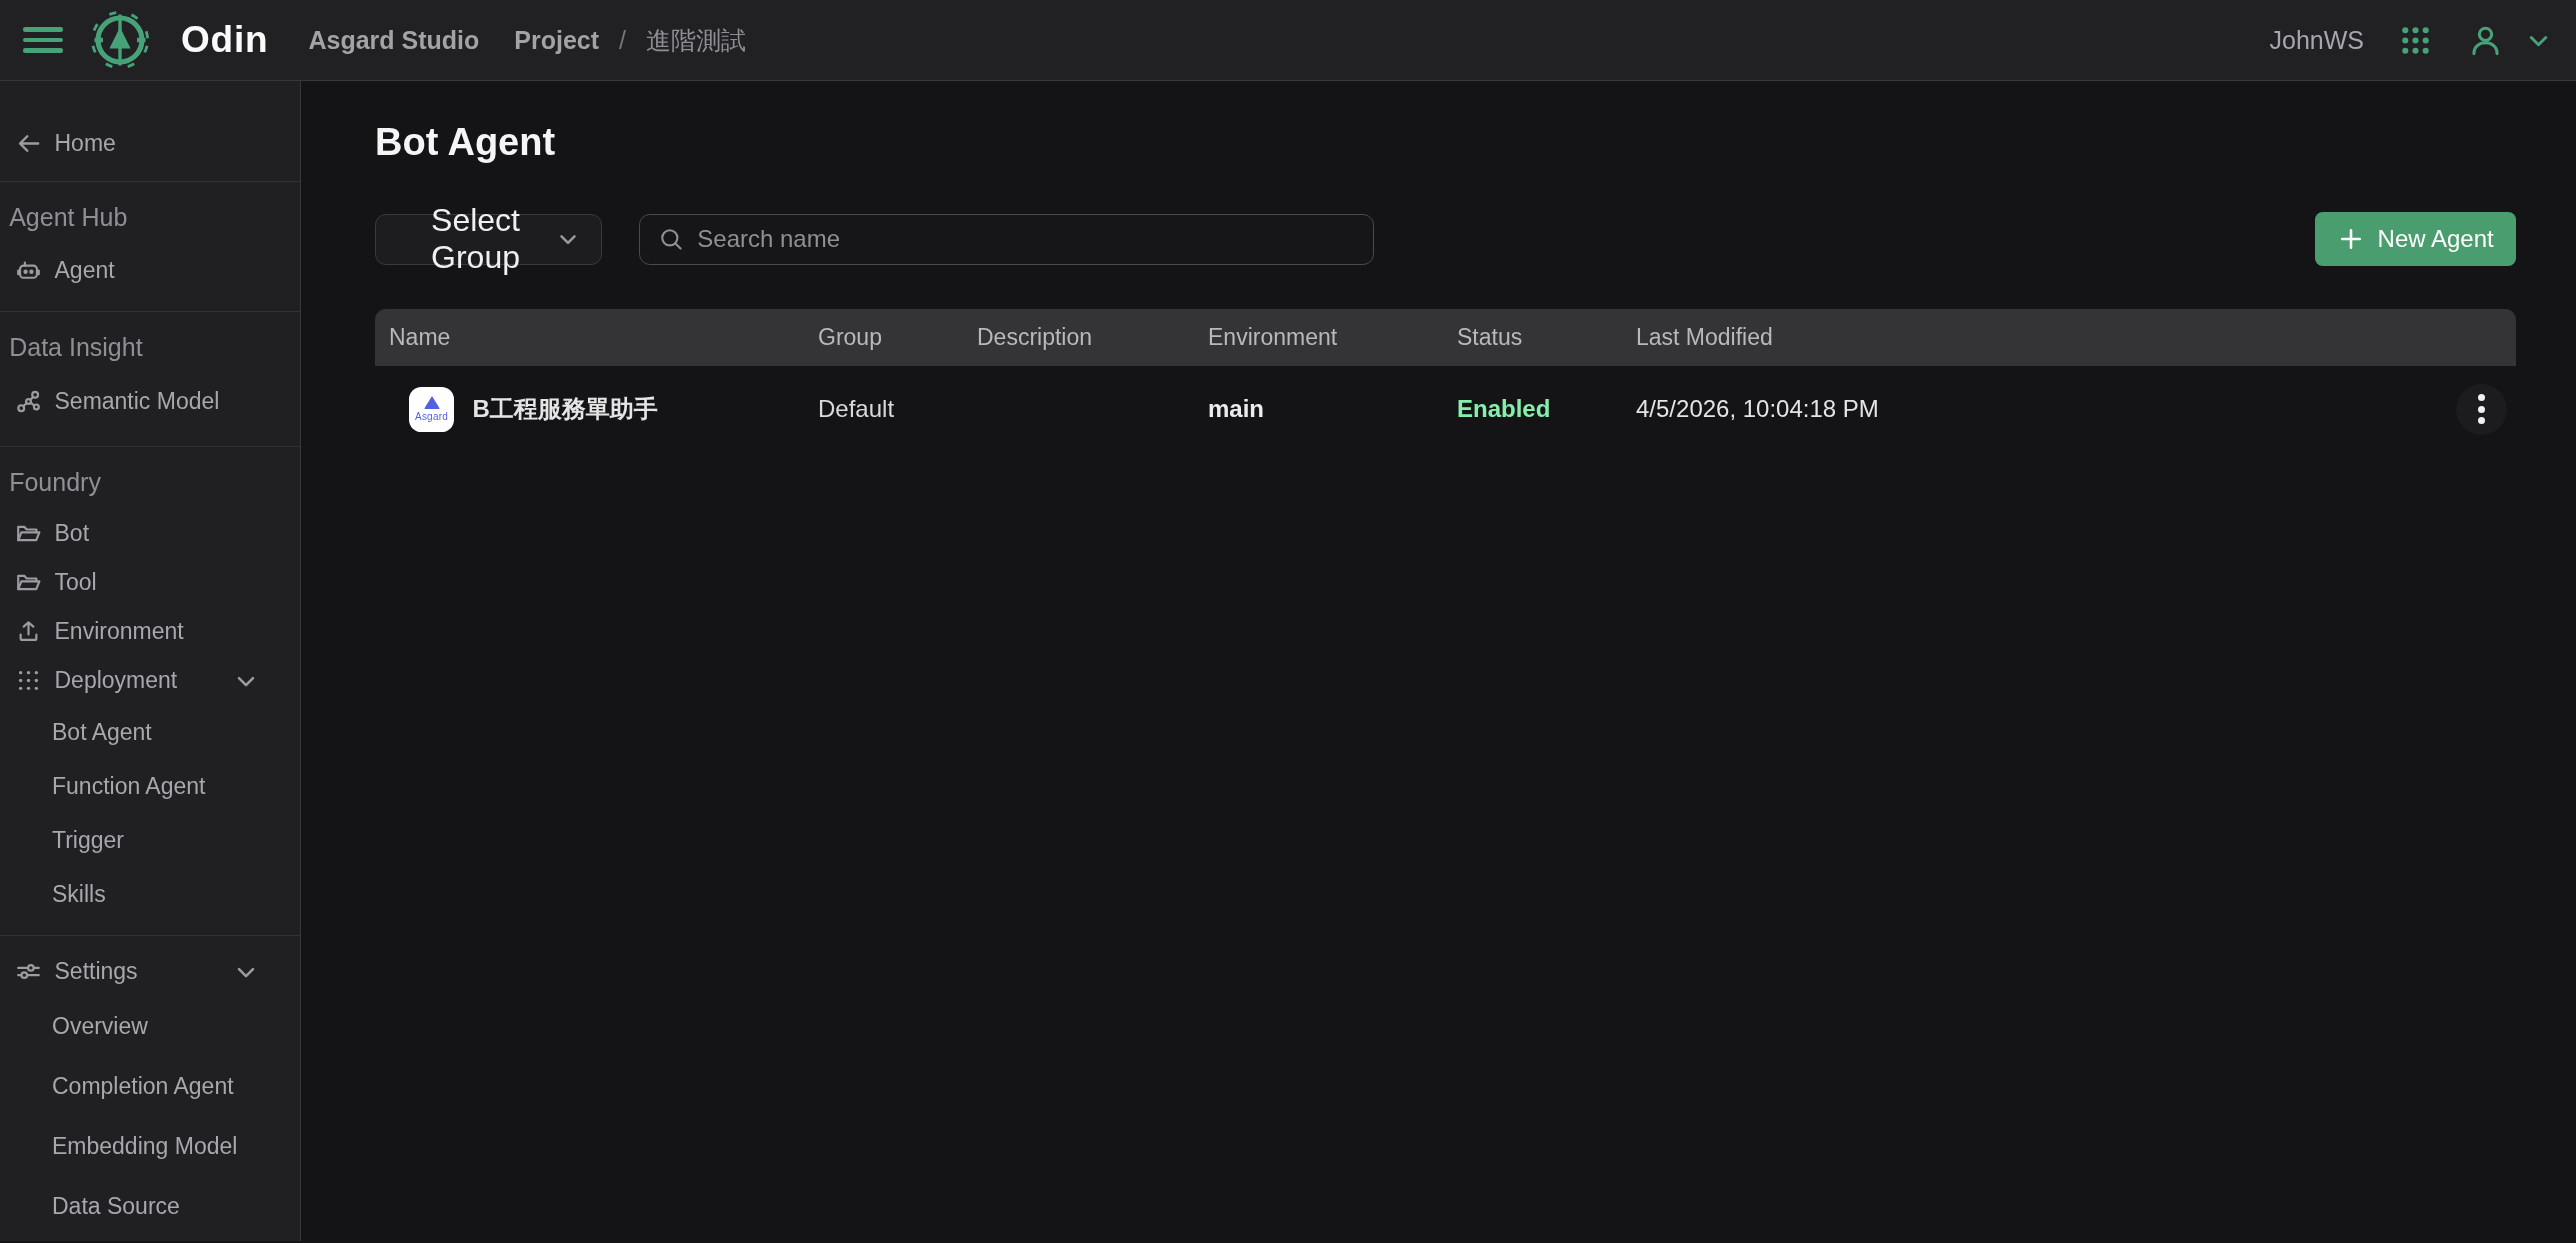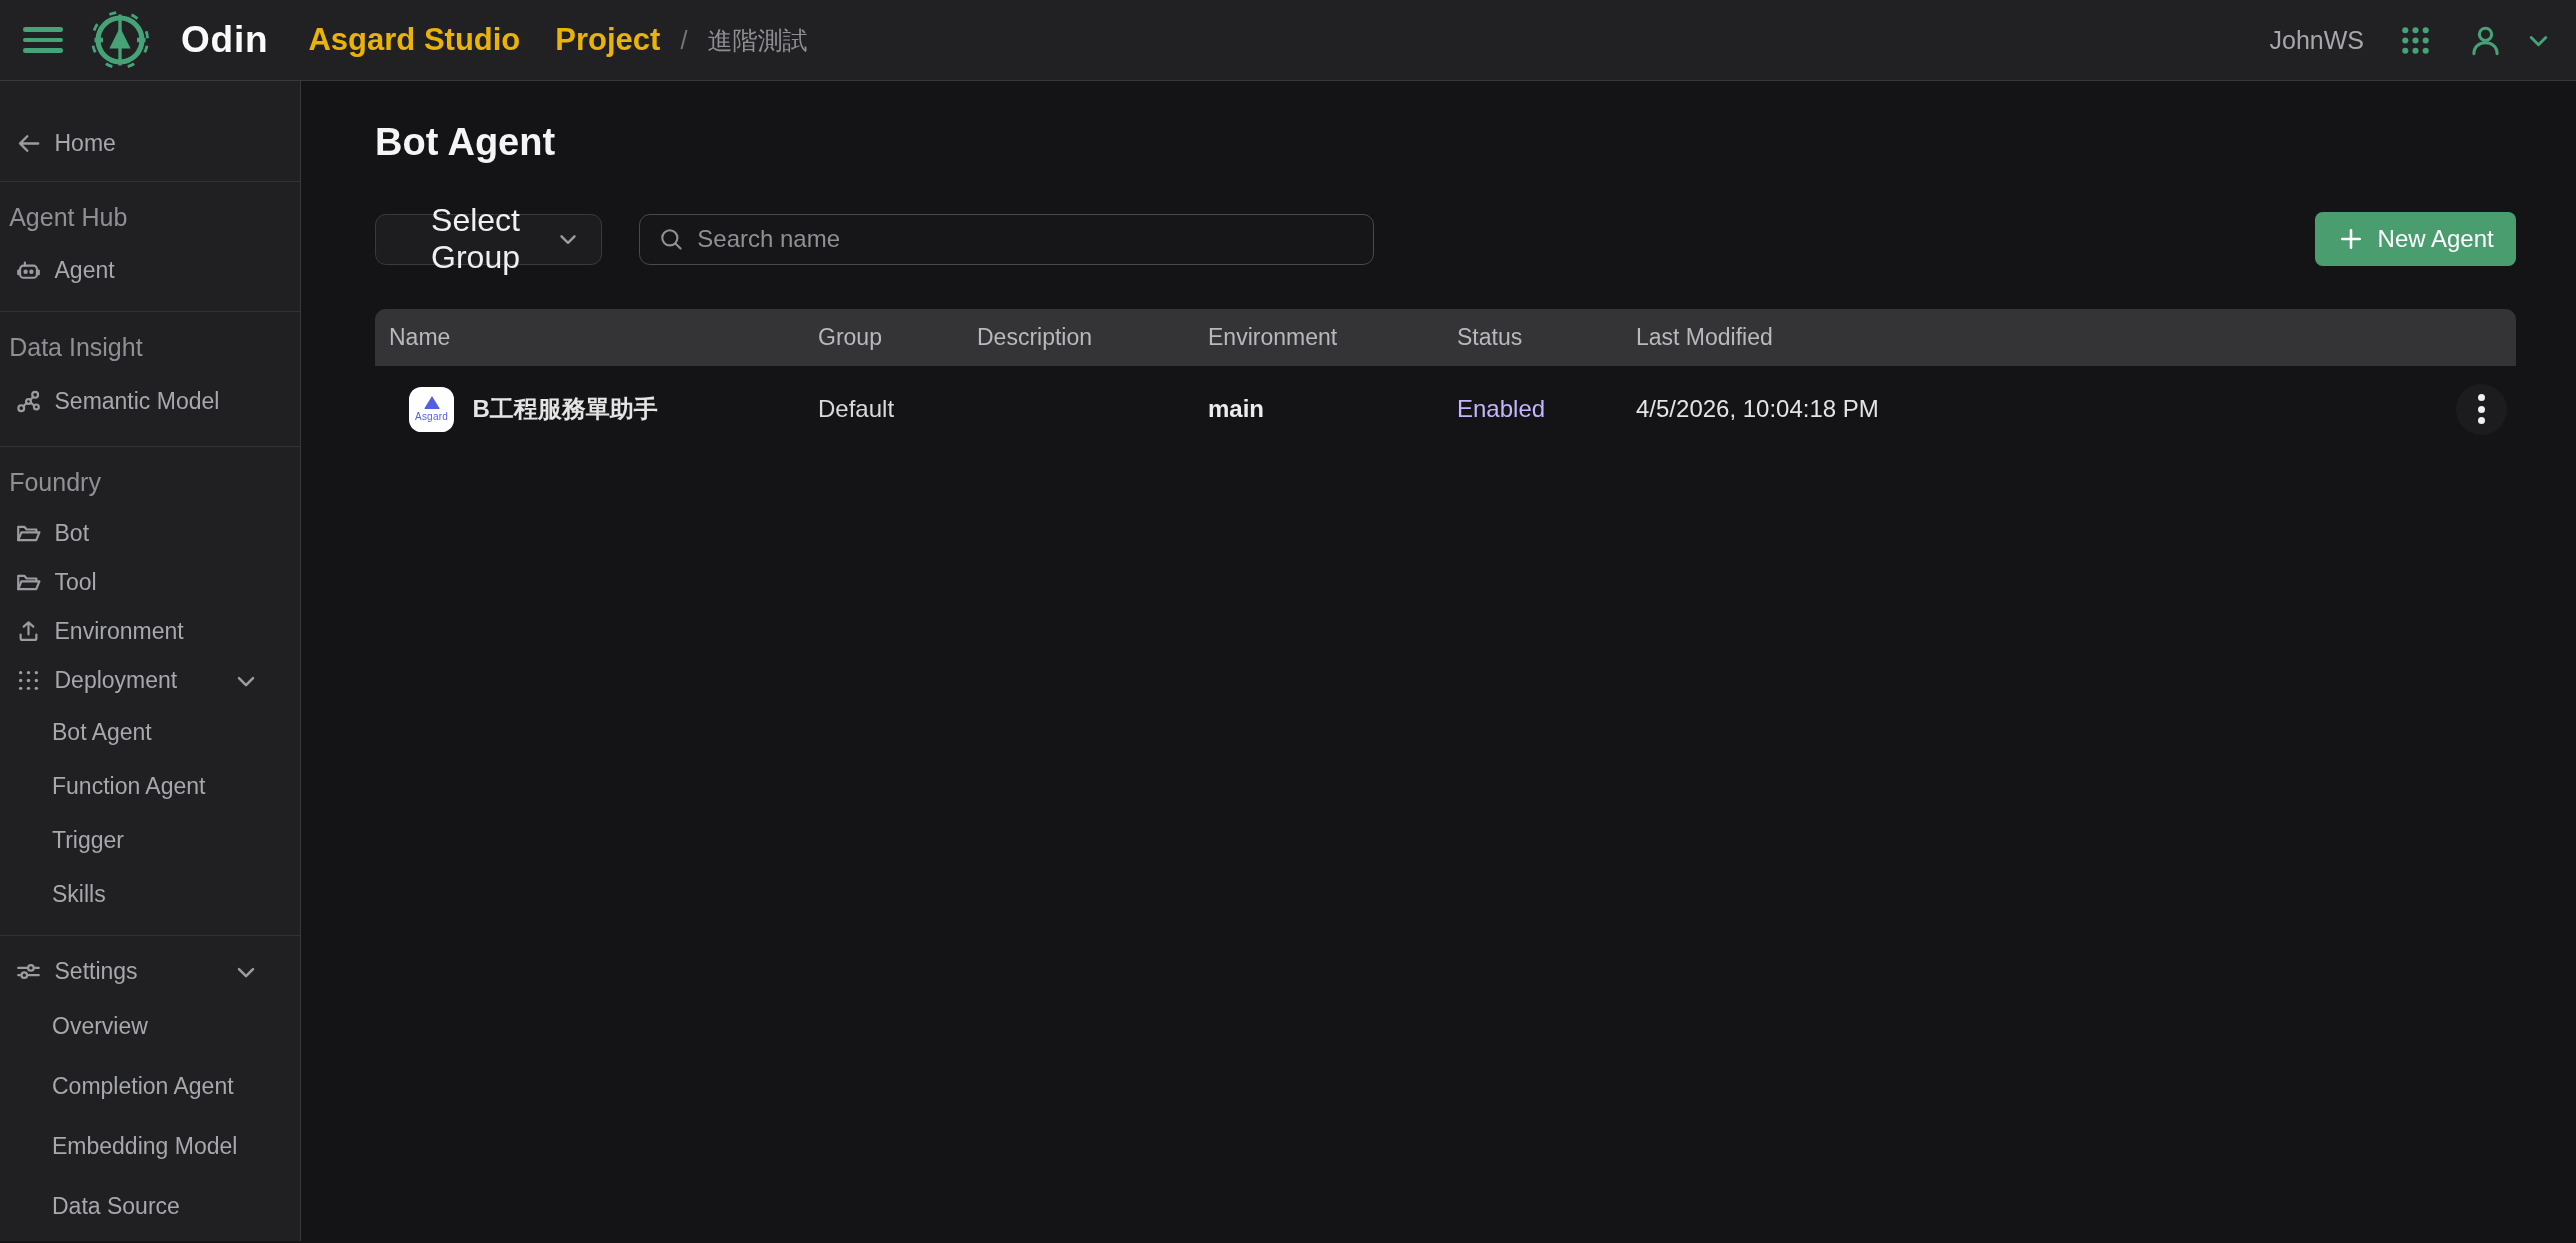--- a/index.html
+++ b/index.html
@@ -10,21 +10,21 @@
   }
   
   .topbar {
     height:81px; background:#212124; border-bottom:1.5px solid #38383b;
     display:flex; align-items:center; padding:0 23px;
   }
   .hamburger { width:40px; height:31px; display:flex; flex-direction:column; justify-content:center; gap:6.1px; cursor:pointer; background:none; border:none; }
   .hamburger span { display:block; height:4.6px; border-radius:2.3px; background:#46a377; }
   .logo { margin-left:23px; width:68px; height:68px; flex:0 0 auto; }
   .brand { margin-left:27px; font-size:37px; font-weight:700; color:#fafafa; letter-spacing:0.8px; }
-  .tb-link { font-size:31px; font-weight:600; color:#eab308; cursor:pointer; }
+  .tb-link { font-size:25px; font-weight:600; color:#a3a3a3; cursor:pointer; }
   .studio { margin-left:40px; }
   .project { margin-left:35px; }
   .crumb-sep { margin-left:20px; font-size:25px; color:#76767a; }
   .crumb-cur { margin-left:20px; font-size:25px; color:#8e8f93; font-weight:400; }
   .tb-spacer { flex:1; }
   .username { font-size:25px; color:#a6a7ab; }
   .tb-icon { margin-left:34px; color:#46a377; display:flex; align-items:center; cursor:pointer; background:none; border:none; }
   .tb-icon.chev { margin-left:20px; }
 
   
@@ -92,21 +92,21 @@
   .trow { height:86px; font-size:24px; color:#d9d9dc; }
   .cell-name { display:flex; align-items:center; gap:18.4px;padding-left:20px; }
   .avatar {
     width:45px; height:45px; background:#ffffff; border-radius:12.3px;
     display:flex; flex-direction:column; align-items:center; justify-content:center;
   }
   .avatar .tri { width:0; height:0; border-left:8.5px solid transparent; border-right:8.5px solid transparent; border-bottom:13px solid #5460e4; border-radius:1.5px; }
   .avatar .av-txt { font-size:10px; color:#5460e4; font-weight:500; margin-top:2.3px; letter-spacing:0.2px; }
   .row-name { font-weight:700; color:#e5e5e5; }
   .row-env { font-weight:700; color:#ececee; }
-  .row-status { color:#c4b5fd; }
+  .row-status { color:#86efac;font-weight:bold; }
   .row-date { color:#e4e4e7; }
   .kebab-wrap { display:flex; justify-content:center; }
   .kebab {
     width:51px; height:51px; border-radius:50%; background:#1c1c1f; border:none;
     display:flex; flex-direction:column; align-items:center; justify-content:center; gap:4.6px; cursor:pointer;
   }
   .kebab i { width:7px; height:7px; border-radius:50%; background:#f0f0f2; }
   svg { display:block; }
 </style>
 </head>

